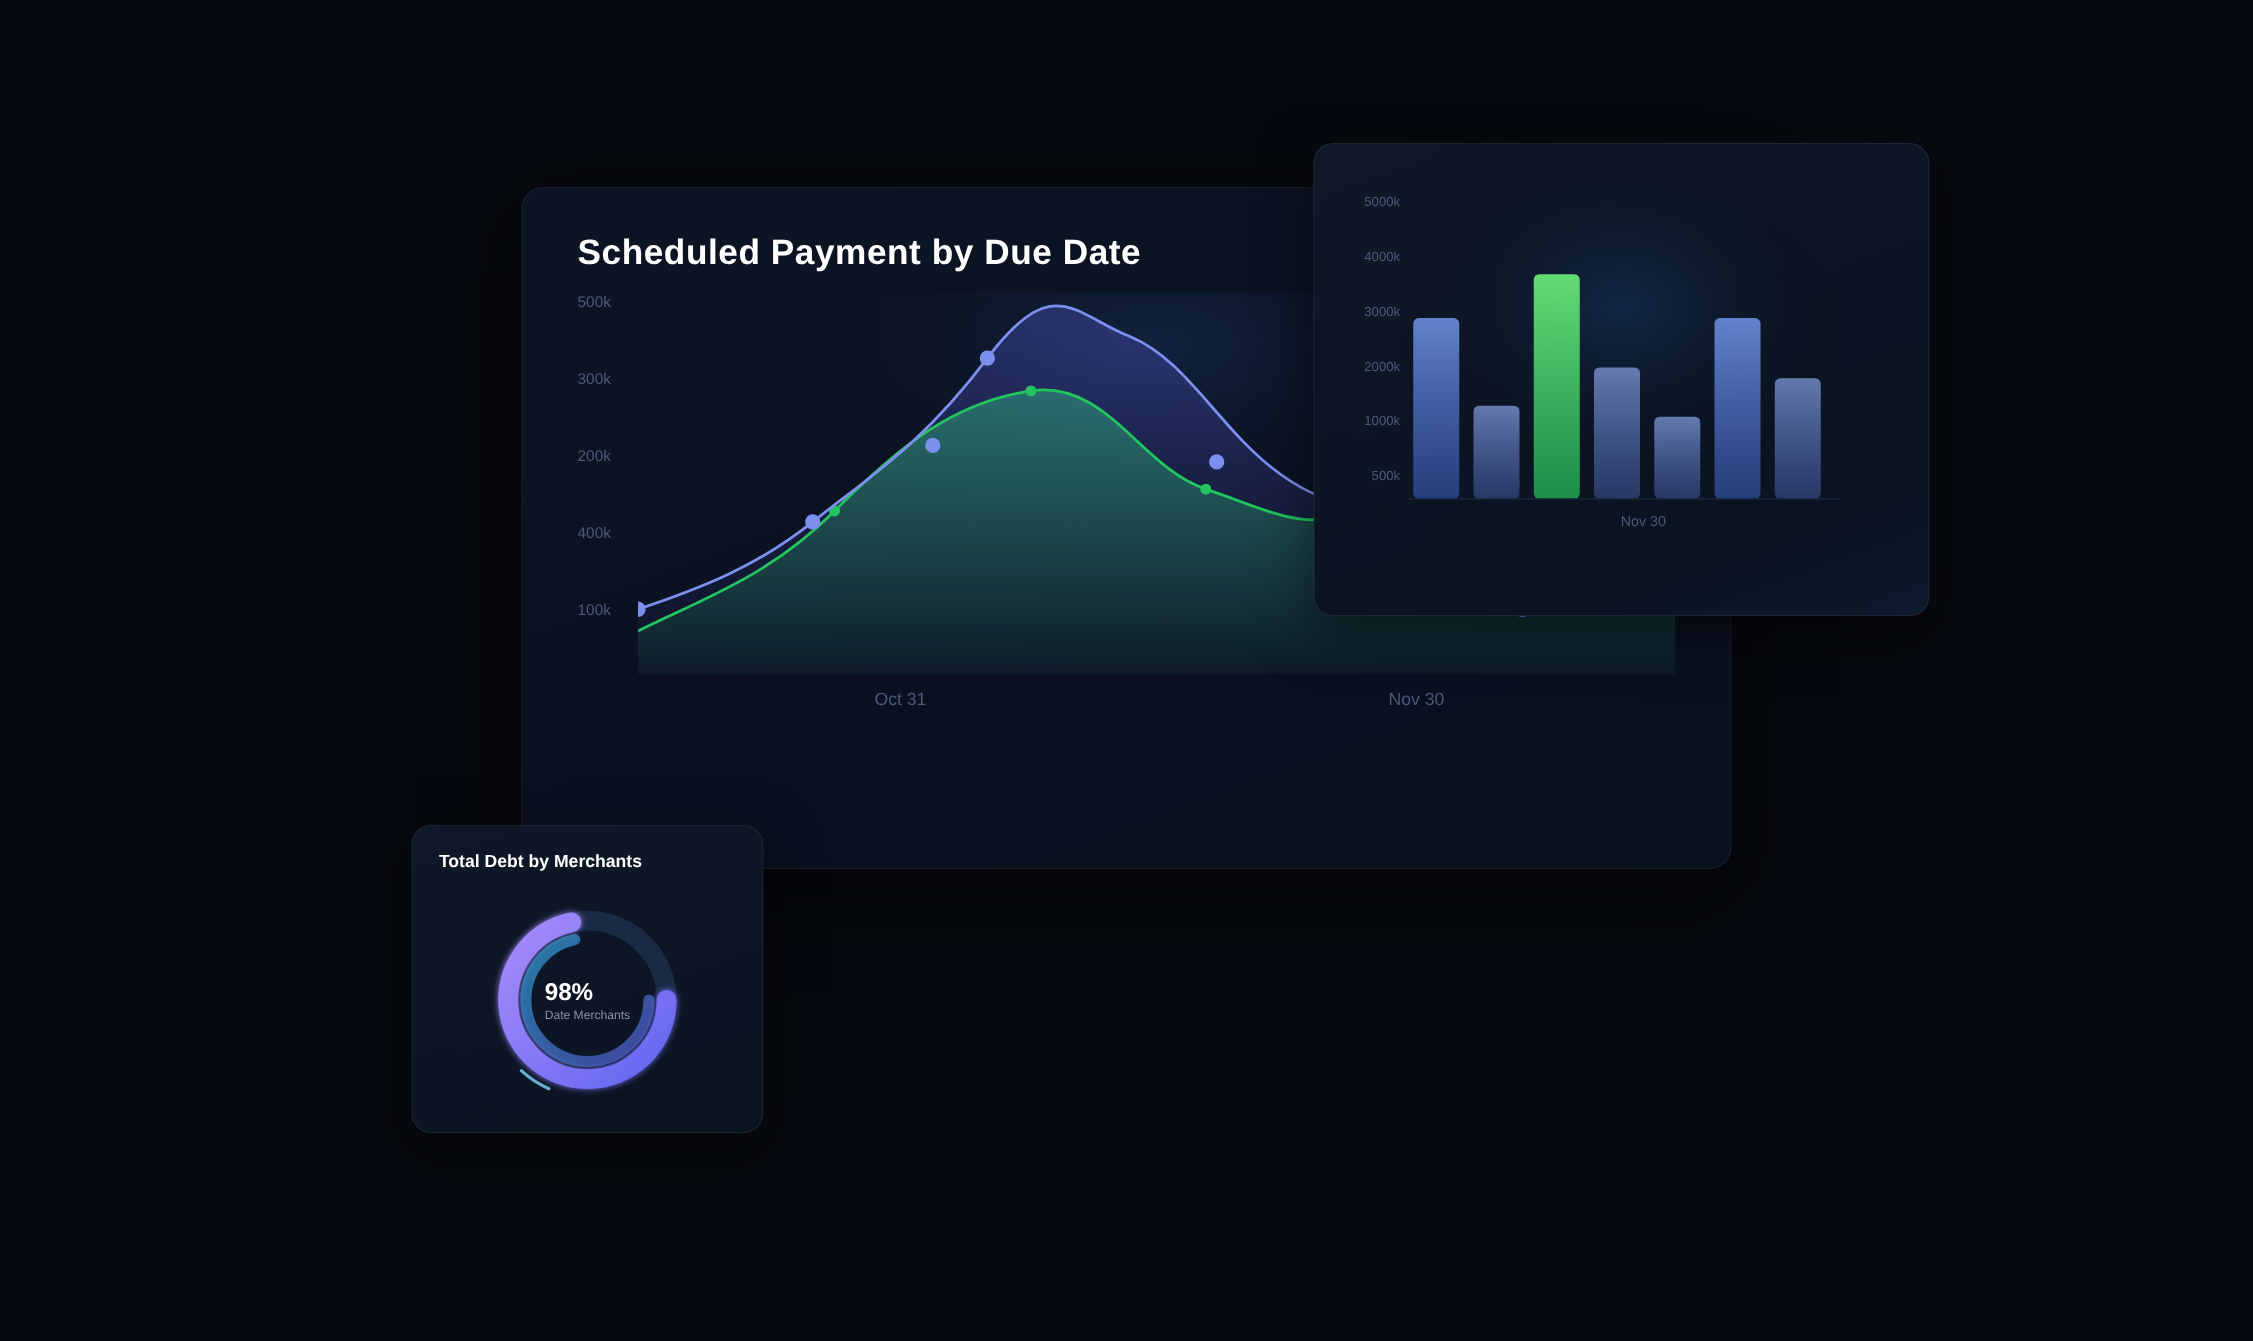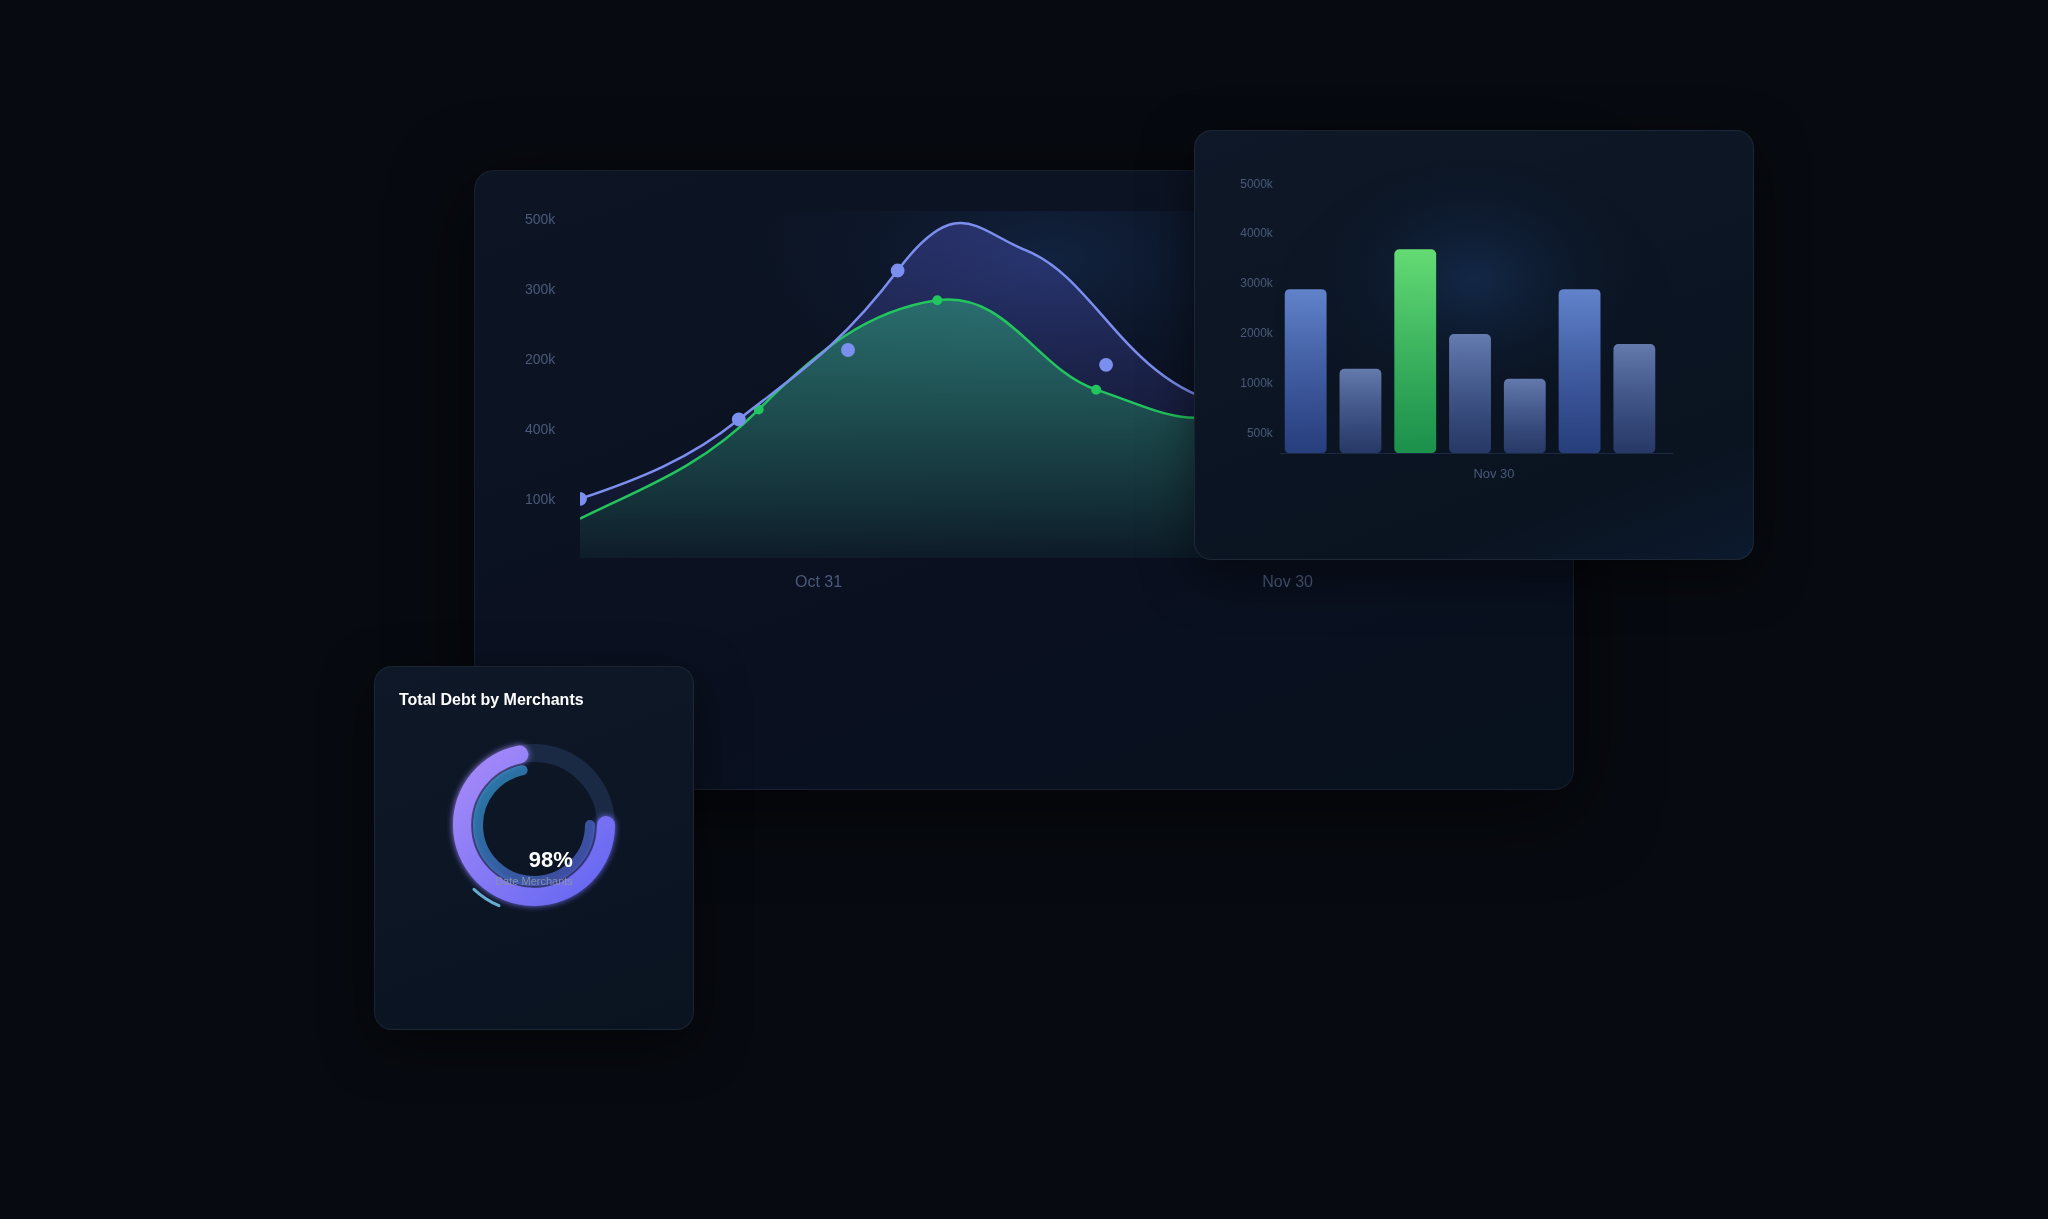--- a/index.html
+++ b/index.html
@@ -117,21 +117,21 @@
     .x-label {
       color: #4a5a7a;
       font-size: 16px;
     }
     
     .donut-card {
       position: absolute;
       bottom: 80px;
       left: 0;
       width: 320px;
-      height: 364px;
+      height: 280px;
       background: linear-gradient(160deg, #0e1828 0%, #0a1320 100%);
       border-radius: 18px;
       padding: 24px;
       border: 1px solid rgba(255,255,255,0.07);
       box-shadow: 0 15px 50px rgba(0,0,0,0.5);
     }
     .donut-title {
       color: #ffffff;
       font-size: 16px;
       font-weight: 700;
@@ -141,22 +141,21 @@
       display: flex;
       justify-content: center;
       align-items: center;
       height: 200px;
     }
     .donut-center-text {
       position: absolute;
       top: 50%;
       left: 50%;
       transform: translate(-50%, -50%);
-      text-align: right;
-      margin-top: 42px;
+      text-align: left;
     }
     .donut-pct {
       color: #ffffff;
       font-size: 22px;
       font-weight: 800;
     }
     .donut-sub {
       color: #8892aa;
       font-size: 11px;
       margin-top: 2px;
@@ -204,20 +203,27 @@
       right: 0;
       bottom: 30px;
     }
   </style>
 </head>
 <body>
 
 <div class="scene">
 
   <div class="main-card">
+    <div class="main-card-header">
+      <h1 class="main-title">Scheduled Payment by Due Date</h1>
+      <button class="months-btn-main">
+        <span>Months</span>
+        <span class="chevron"></span>
+      </button>
+    </div>
 
     <div class="chart-area">
       <div class="y-labels">
         <span class="y-label">500k</span>
         <span class="y-label">300k</span>
         <span class="y-label">200k</span>
         <span class="y-label">400k</span>
         <span class="y-label">100k</span>
         <span class="y-label"></span>
       </div>

